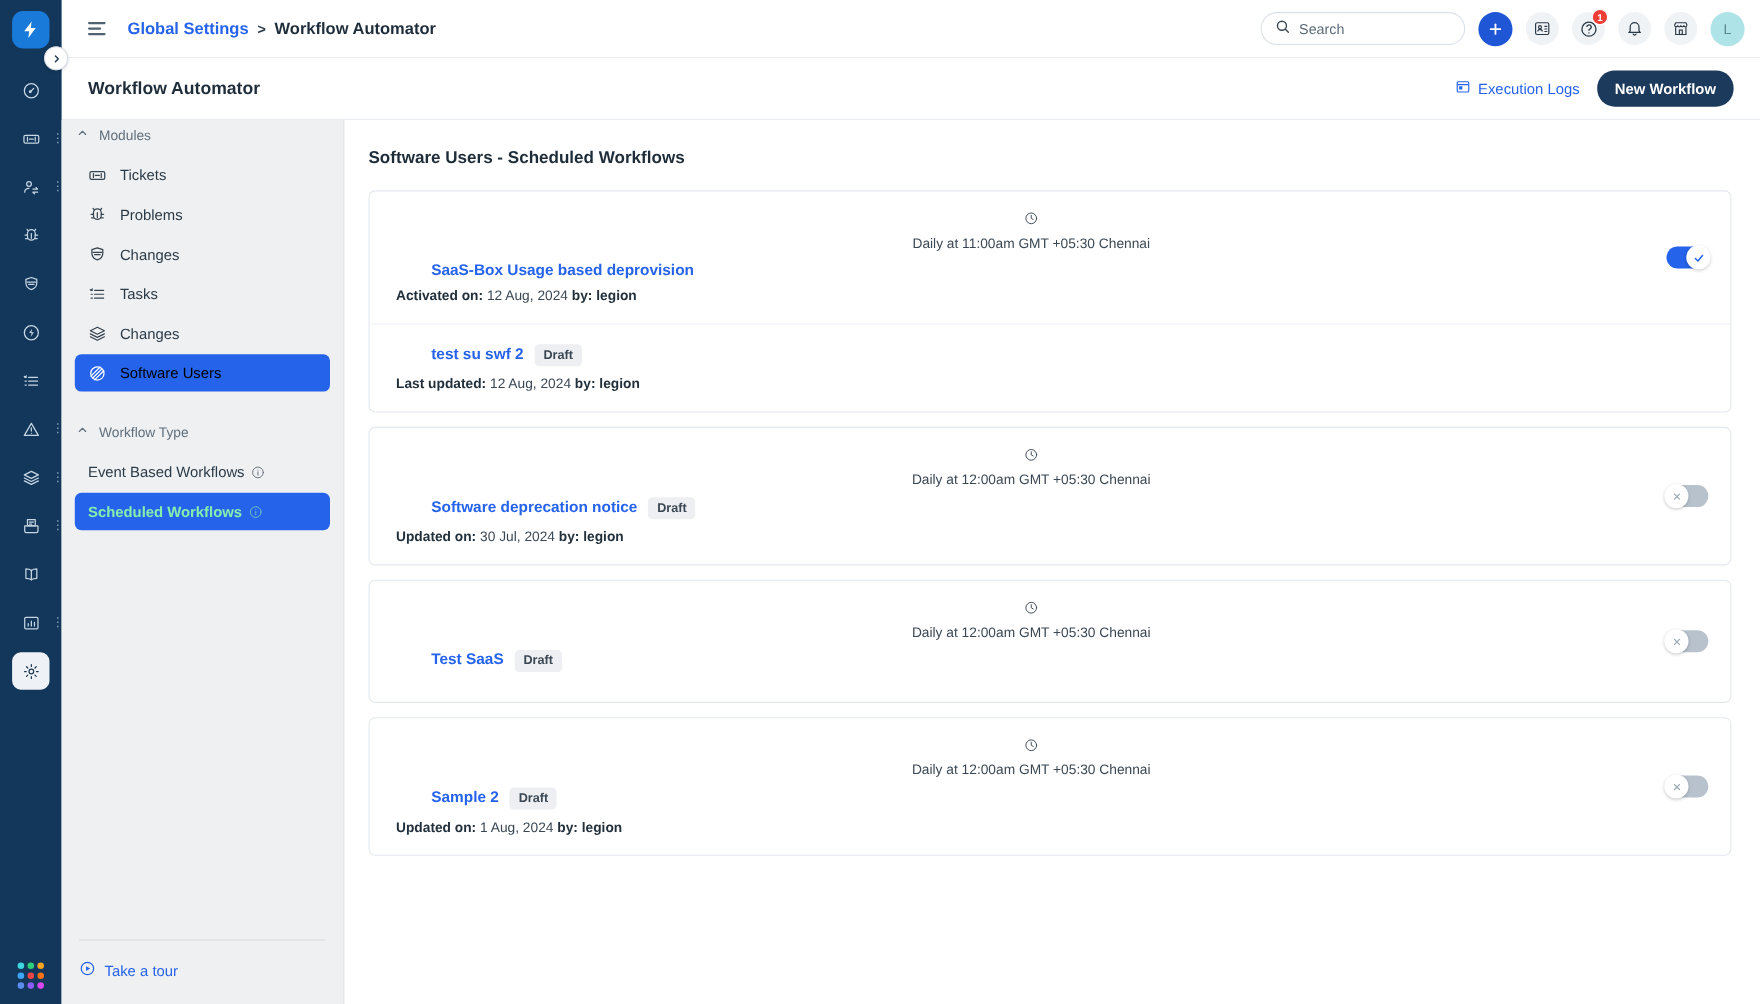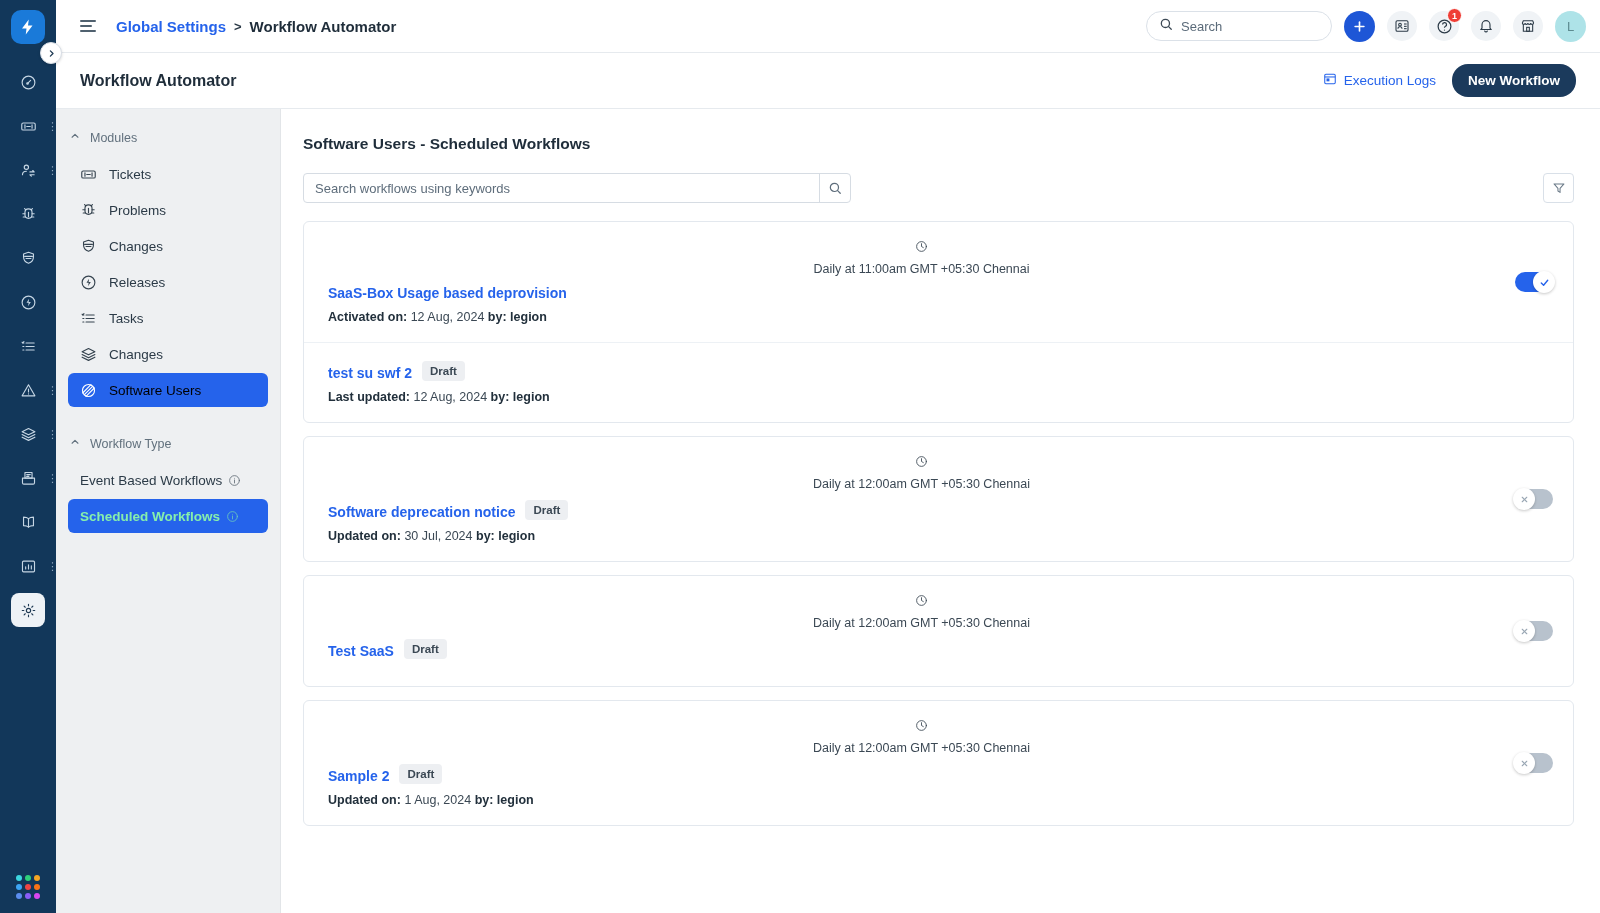--- a/index.html
+++ b/index.html
@@ -274,22 +274,22 @@
     background: #1b3a5c; color: #fff; border: none; border-radius: 16px;
     padding: 9px 16px; font-size: 13.5px; font-weight: bold; cursor: pointer;
     font-family: "Liberation Sans", sans-serif;
   }
 
   
   .split { flex: 1; display: flex; min-height: 0; }
 
   
   .subnav {
-    width: 225px; background: #eef0f2; border-right: 1px solid #e2e5e8;
-    flex-shrink: 0; display: flex; flex-direction: column; padding-top: 16px;
+    width: 257px; background: #eef0f2; border-right: 1px solid #e2e5e8;
+    flex-shrink: 0; display: flex; flex-direction: column; padding-top: 1px;
     position: relative;
   }
   .group-hd {
     display: flex; align-items: center; gap: 10px; padding: 6px 0 6px 14px;
     color: #61707d; font-size: 12.5px; cursor: pointer; margin-bottom: 4px;
   }
   .caret { font-size: 9px; color: #61707d; transform: translateY(-1px); }
   .nav-item {
     display: flex; align-items: center; gap: 12px; margin: 2px 12px;
     height: 34px; padding: 0 12px; border-radius: 6px; cursor: pointer;
@@ -341,21 +341,21 @@
     border: 1px solid #e3e8ee; border-radius: 6px; background: #fff;
     margin-bottom: 13px;
   }
   .wrow { display: flex; align-items: center; padding: 18px 20px 18px 24px; min-height: 78px; }
   .wrow + .wrow { border-top: 1px solid #edf1f5; }
   .wrow-main { flex: 1; min-width: 0; }
   .sched {
     display: flex; align-items: center; gap: 6px; color: #3b4854;
     font-size: 12.5px; margin-bottom: 9px; flex-direction: column;
   }
-  .titleline { display: flex; align-items: flex-end; gap: 10px; margin-bottom: 9px; }
+  .titleline { display: flex; align-items: flex-start; gap: 10px; margin-bottom: 9px; margin-left: 32px; }
   .wtitle { color: #2563eb; font-size: 14px; font-weight: bold; cursor: pointer; }
   .chip {
     background: #edeff2; color: #3b4854; font-size: 11.5px; font-weight: bold;
     padding: 4px 8px; border-radius: 4px;
   }
   .meta { font-size: 12.5px; color: #3b4854; }
   .meta b { color: #22303c; font-weight: bold; }
   .meta .lbl { font-weight: bold; color: #22303c; }
 
   
@@ -650,29 +650,20 @@
                 <path d="M12 3.2 19 5.6v4.1c0 4.1-2.8 7.9-7 9.1-4.2-1.2-7-5-7-9.1V5.6z"></path>
                 <path d="M6.5 9h11"></path>
                 <path d="M8.5 12h7"></path>
               </svg>
             </span>
             <span>Changes</span>
           </div>
           <div class="nav-item">
             <span class="ico">
               <svg width="17" height="17" viewBox="0 0 24 24" fill="none" stroke="currentColor" stroke-width="1.6" stroke-linecap="round" stroke-linejoin="round">
-                <circle cx="12" cy="12" r="9"></circle>
-                <path d="M12.8 6.8 9.2 12.4h3.1l-1 4.8 4-5.8h-3.1z" fill="currentColor" stroke="none"></path>
-              </svg>
-            </span>
-            <span>Releases</span>
-          </div>
-          <div class="nav-item">
-            <span class="ico">
-              <svg width="17" height="17" viewBox="0 0 24 24" fill="none" stroke="currentColor" stroke-width="1.6" stroke-linecap="round" stroke-linejoin="round">
                 <path d="M4 7h1.5M4 12h1.5M4 17h1.5"></path>
                 <path d="M8.5 7H20M8.5 12H20M8.5 17H20"></path>
                 <path d="M3 6l1 1 1.6-1.8"></path>
               </svg>
             </span>
             <span>Tasks</span>
           </div>
           <div class="nav-item">
             <span class="ico">
               <svg width="17" height="17" viewBox="0 0 24 24" fill="none" stroke="currentColor" stroke-width="1.6" stroke-linecap="round" stroke-linejoin="round">
@@ -718,41 +709,36 @@
             <span class="info-i">
               <svg width="13" height="13" viewBox="0 0 24 24" fill="none" stroke="currentColor" stroke-width="1.6" stroke-linecap="round" stroke-linejoin="round">
                 <circle cx="12" cy="12" r="9"></circle>
                 <path d="M12 11v5.5"></path>
                 <circle cx="12" cy="7.8" r=".9" fill="currentColor" stroke="none"></circle>
               </svg>
             </span>
           </div>
         </div>
 
+      <div class="subnav-foot">
+        <div class="tour">
+          <span>
+            <svg width="15" height="15" viewBox="0 0 24 24" fill="none" stroke="#2563eb" stroke-width="1.8">
+                <circle cx="12" cy="12" r="9"></circle>
+                <polygon points="10,8.5 16,12 10,15.5" fill="#2563eb" stroke="none"></polygon>
+              </svg>
+          </span>
+          <span>Take a tour</span>
+        </div>
+      </div>
     </div>
 
     <div class="main">
       <h2>Software Users - Scheduled Workflows</h2>
 
-      <div class="searchrow">
-        <div class="wsearch">
-          <input type="text" placeholder="Search workflows using keywords" style="">
-          <div class="sbtn">
-            <svg width="14" height="14" viewBox="0 0 24 24" fill="none" stroke="currentColor" stroke-width="2.1" stroke-linecap="round">
-                <circle cx="11" cy="11" r="7"></circle>
-                <line x1="16.5" y1="16.5" x2="21" y2="21"></line>
-              </svg>
-          </div>
-        </div>
-        <div class="filter-btn">
-          <svg width="14" height="14" viewBox="0 0 24 24" fill="none" stroke="currentColor" stroke-width="1.8" stroke-linejoin="round">
-              <polygon points="3.5,5 20.5,5 13.8,12.5 13.8,19.5 10.2,17.2 10.2,12.5"></polygon>
-            </svg>
-        </div>
-      </div>
 
       <div id="cards">
           <div class="card">
             <div class="wrow">
               <div class="wrow-main">
                 <div class="sched">
                   <span><svg width="13" height="13" viewBox="0 0 24 24" fill="none" stroke="currentColor" stroke-width="1.6" stroke-linecap="round" stroke-linejoin="round">
                       <circle cx="12" cy="12" r="9"></circle>
                       <path d="M12 6.8V12l3.4 2"></path>
                     </svg></span>

